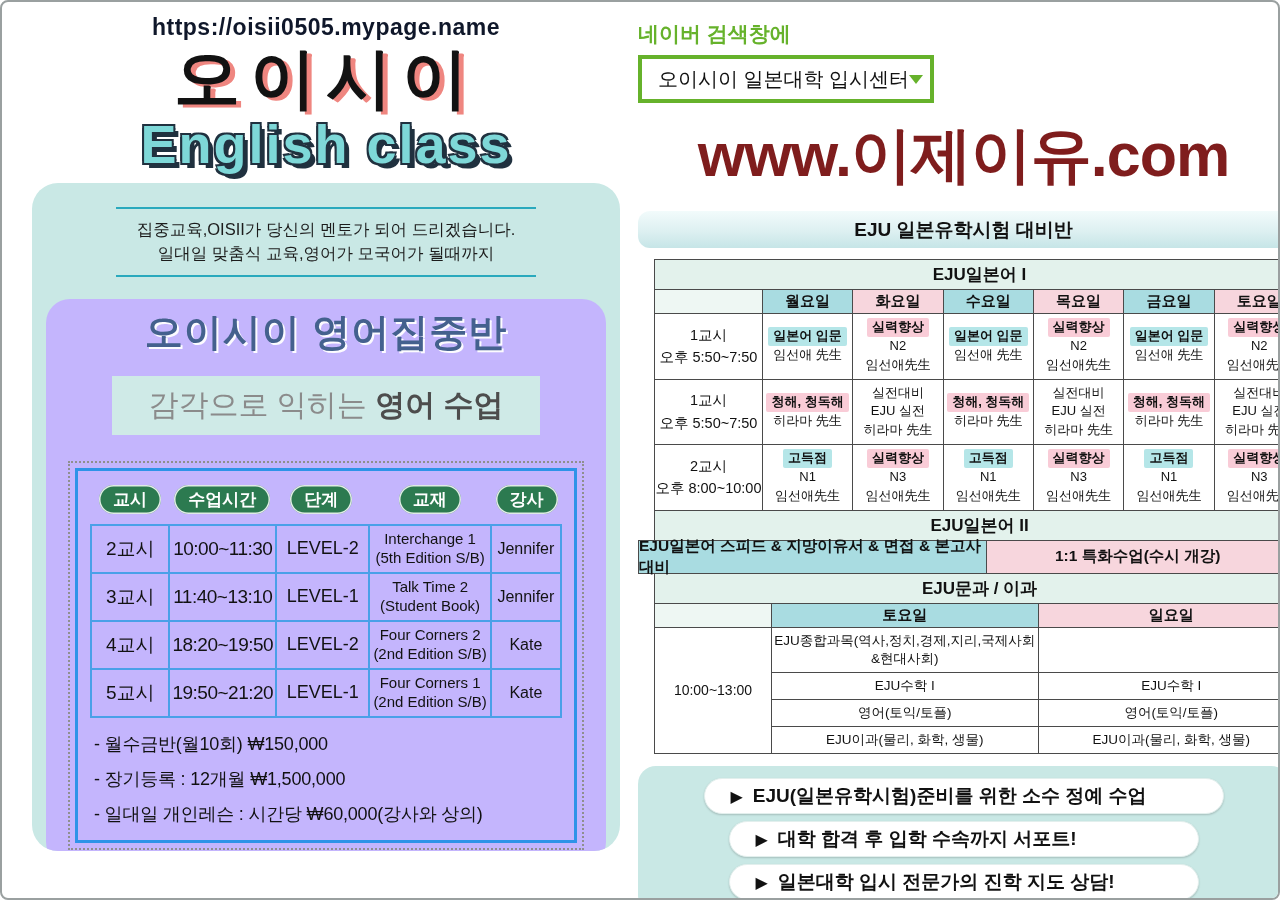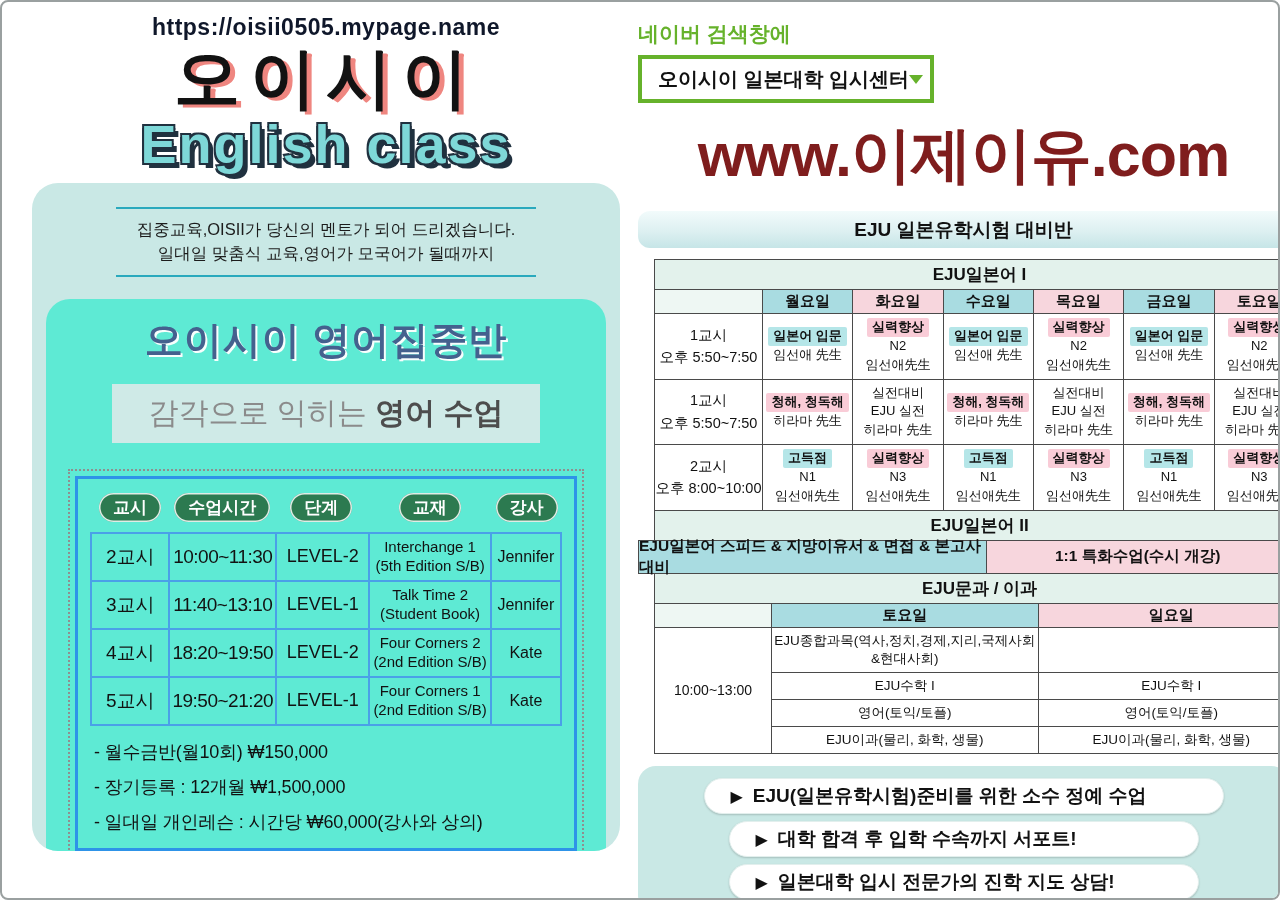--- a/index.html
+++ b/index.html
@@ -13,21 +13,21 @@
   .title-kr { text-align:center; font-size:66px; font-weight:bold; color:#121212; letter-spacing:10px;
               line-height:1.0; margin-top:4px; text-shadow:5px 3px 0 #ef8680; }
   .title-en { text-align:center; font-size:54px; font-weight:bold; color:#7ed8d8; letter-spacing:2px;
               line-height:1.0; margin-top:6px;
               text-shadow:-2px -2px 0 #20313f, 2px -2px 0 #20313f, -2px 2px 0 #20313f,
                           2px 2px 0 #20313f, 5px 5px 0 #20313f; }
   .teal-panel { margin-top:12px; width:588px; height:668px; background:#c9e8e5; border-radius:26px;
                 overflow:hidden; }
   .intro-box { width:420px; margin:24px auto 0; border-top:2px solid #29a9bd; border-bottom:2px solid #29a9bd;
                padding:9px 0; text-align:center; font-size:16.5px; color:#1c1c1c; line-height:1.45; }
-  .pink-panel { margin:22px 14px 0; background:#5eead4; border-radius:24px; padding:16px 0 16px; }
+  .pink-panel { margin:22px 14px 0; background:#c4b5fd; border-radius:24px; padding:8px 0 16px; }
   .class-title { text-align:center; font-size:38px; font-weight:bold; color:#44618e;
                  text-shadow:2px 2px 0 rgba(255,255,255,.95); letter-spacing:1px; }
   .class-sub { width:428px; margin:18px auto 0; background:#cfeae7; padding:9px 0; text-align:center;
                font-size:30px; color:#8b8b8b; }
   .class-sub b { color:#4d4d4d; }
   .dotted-box { margin:26px 22px 0; border:2px dotted #8f8f8f; padding:5px; }
   .blue-box { border:3px solid #2e93e8; padding:14px 12px 12px; }
   .pill-row { display:flex; width:100%; }
   .pill-row .pc { display:flex; justify-content:center; align-items:center; }
   .pill { background:#2c7a50; color:#fff; font-weight:bold; font-size:17px; border-radius:999px;
@@ -38,21 +38,21 @@
   td.cper { font-size:19px; } td.ctime { font-size:19px; letter-spacing:-.5px; }
   td.clev { font-size:18px; } td.cbook { font-size:15px; line-height:1.25; } td.ctea { font-size:16px; }
   .price-list { margin:14px 4px 2px; }
   .price-item { font-size:18px; color:#111; font-weight:500; margin-top:11px; letter-spacing:-.2px; }
 
   
   .right-col { position:absolute; left:636px; top:18px; width:651px; }
   .naver-label { color:#66b22b; font-weight:bold; font-size:21px; }
   .search-box { margin-top:7px; width:296px; height:48px; border:4px solid #66b22b; background:#fff;
                 display:flex; align-items:center; justify-content:space-between; padding:0 14px 0 16px; }
-  .search-box .sv { font-size:20px; font-weight:bold; color:#111; white-space:nowrap; }
+  .search-box .sv { font-size:20px; font-weight:normal; color:#111; white-space:nowrap; }
   .tri-down { width:0; height:0; border-left:7px solid transparent; border-right:7px solid transparent;
               border-top:9px solid #66b22b; }
   .website { text-align:center; color:#7f1d1d; font-size:61px; font-weight:bold; margin-top:12px;
              letter-spacing:-1px; }
   .eju-banner { margin-top:14px; height:37px; border-radius:12px;
                 background:linear-gradient(#f2fbfb 0%, #ddf0f1 55%, #c6e5e7 100%);
                 display:flex; align-items:center; justify-content:center;
                 font-size:19px; font-weight:bold; color:#111; }
   table.ej { width:100%; border-collapse:collapse; margin-top:11px;margin-left:16px; }
   table.ej td { border:1px solid #4a4a4a; text-align:center; vertical-align:middle; color:#111; }

